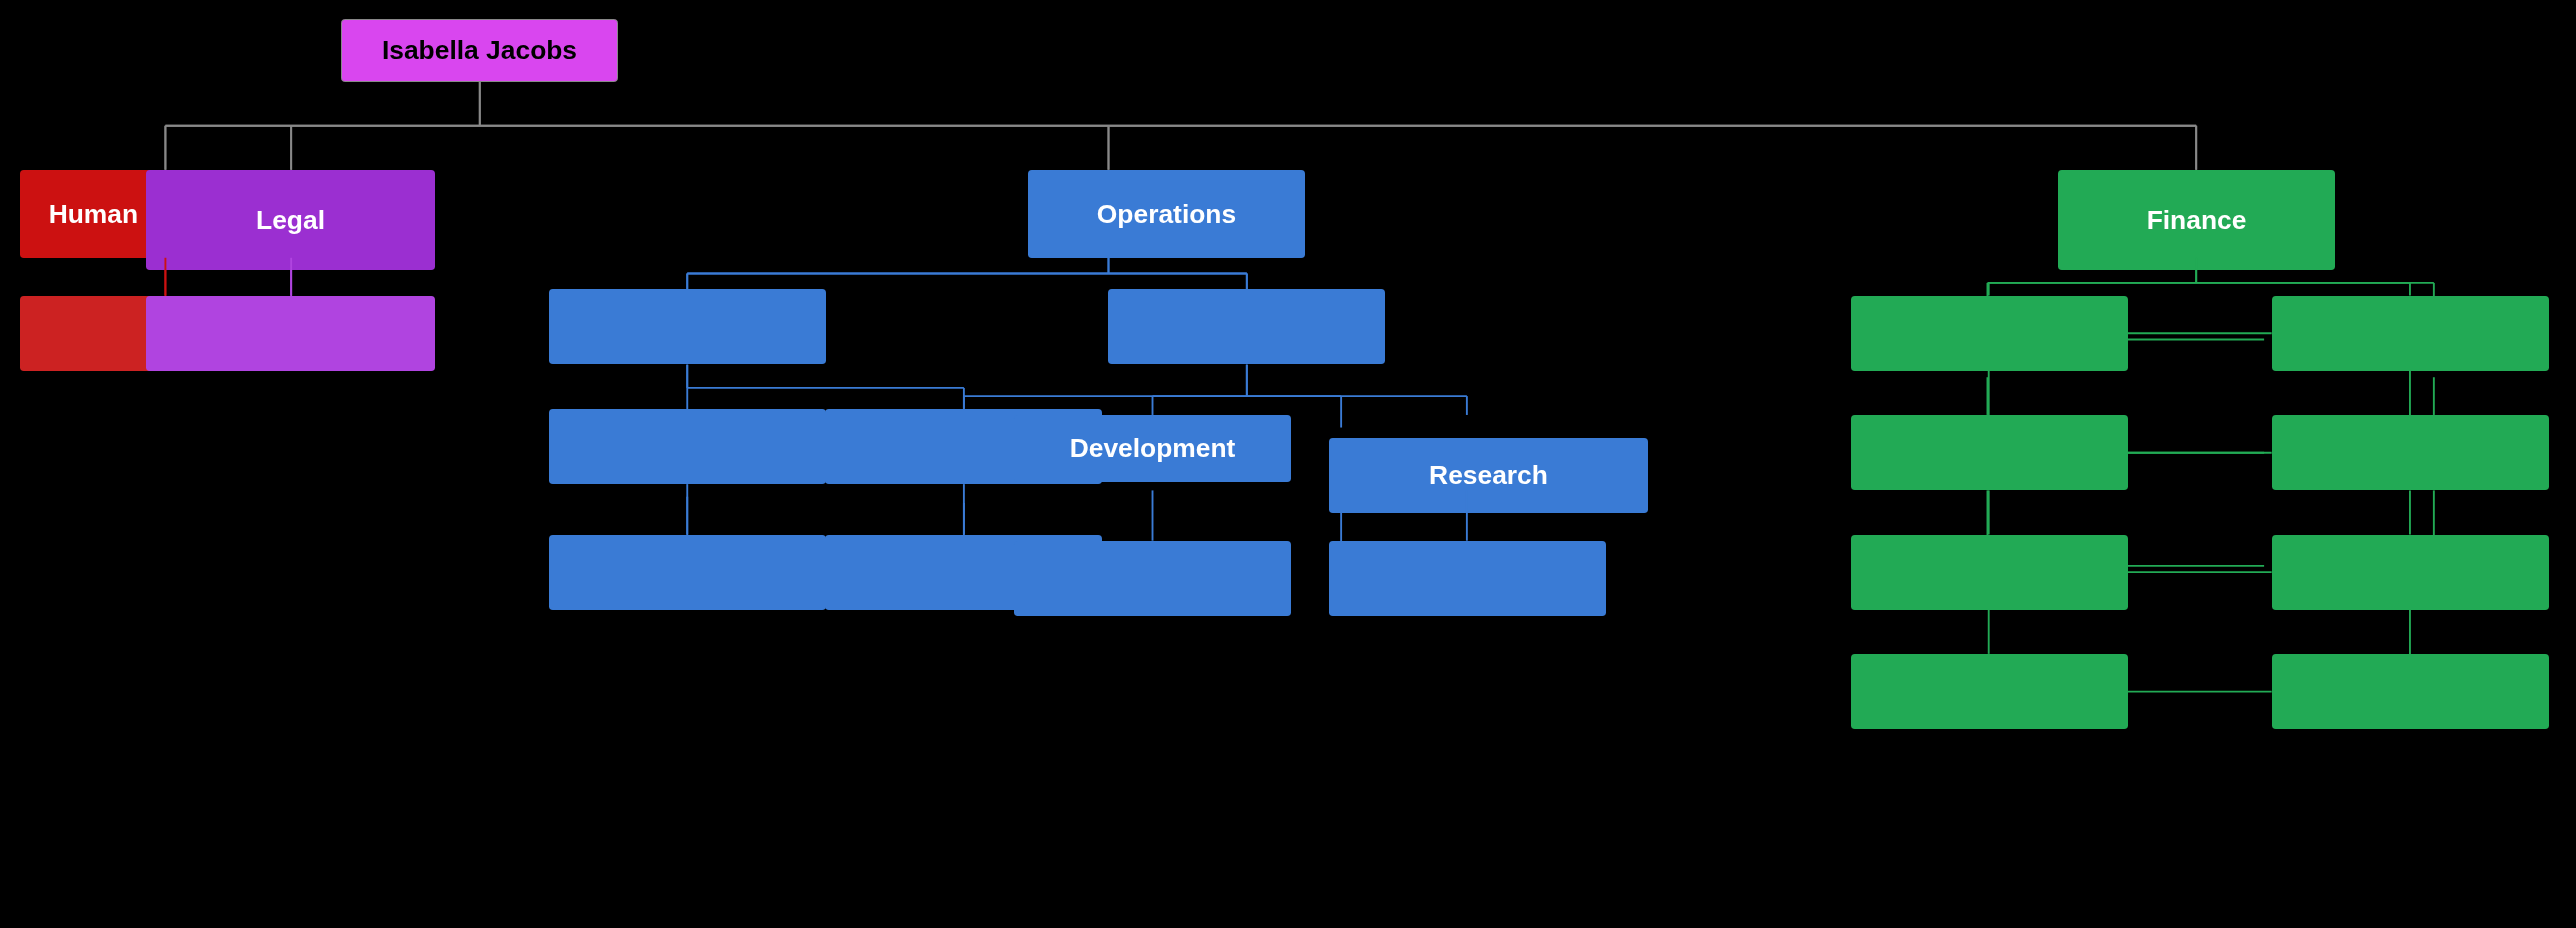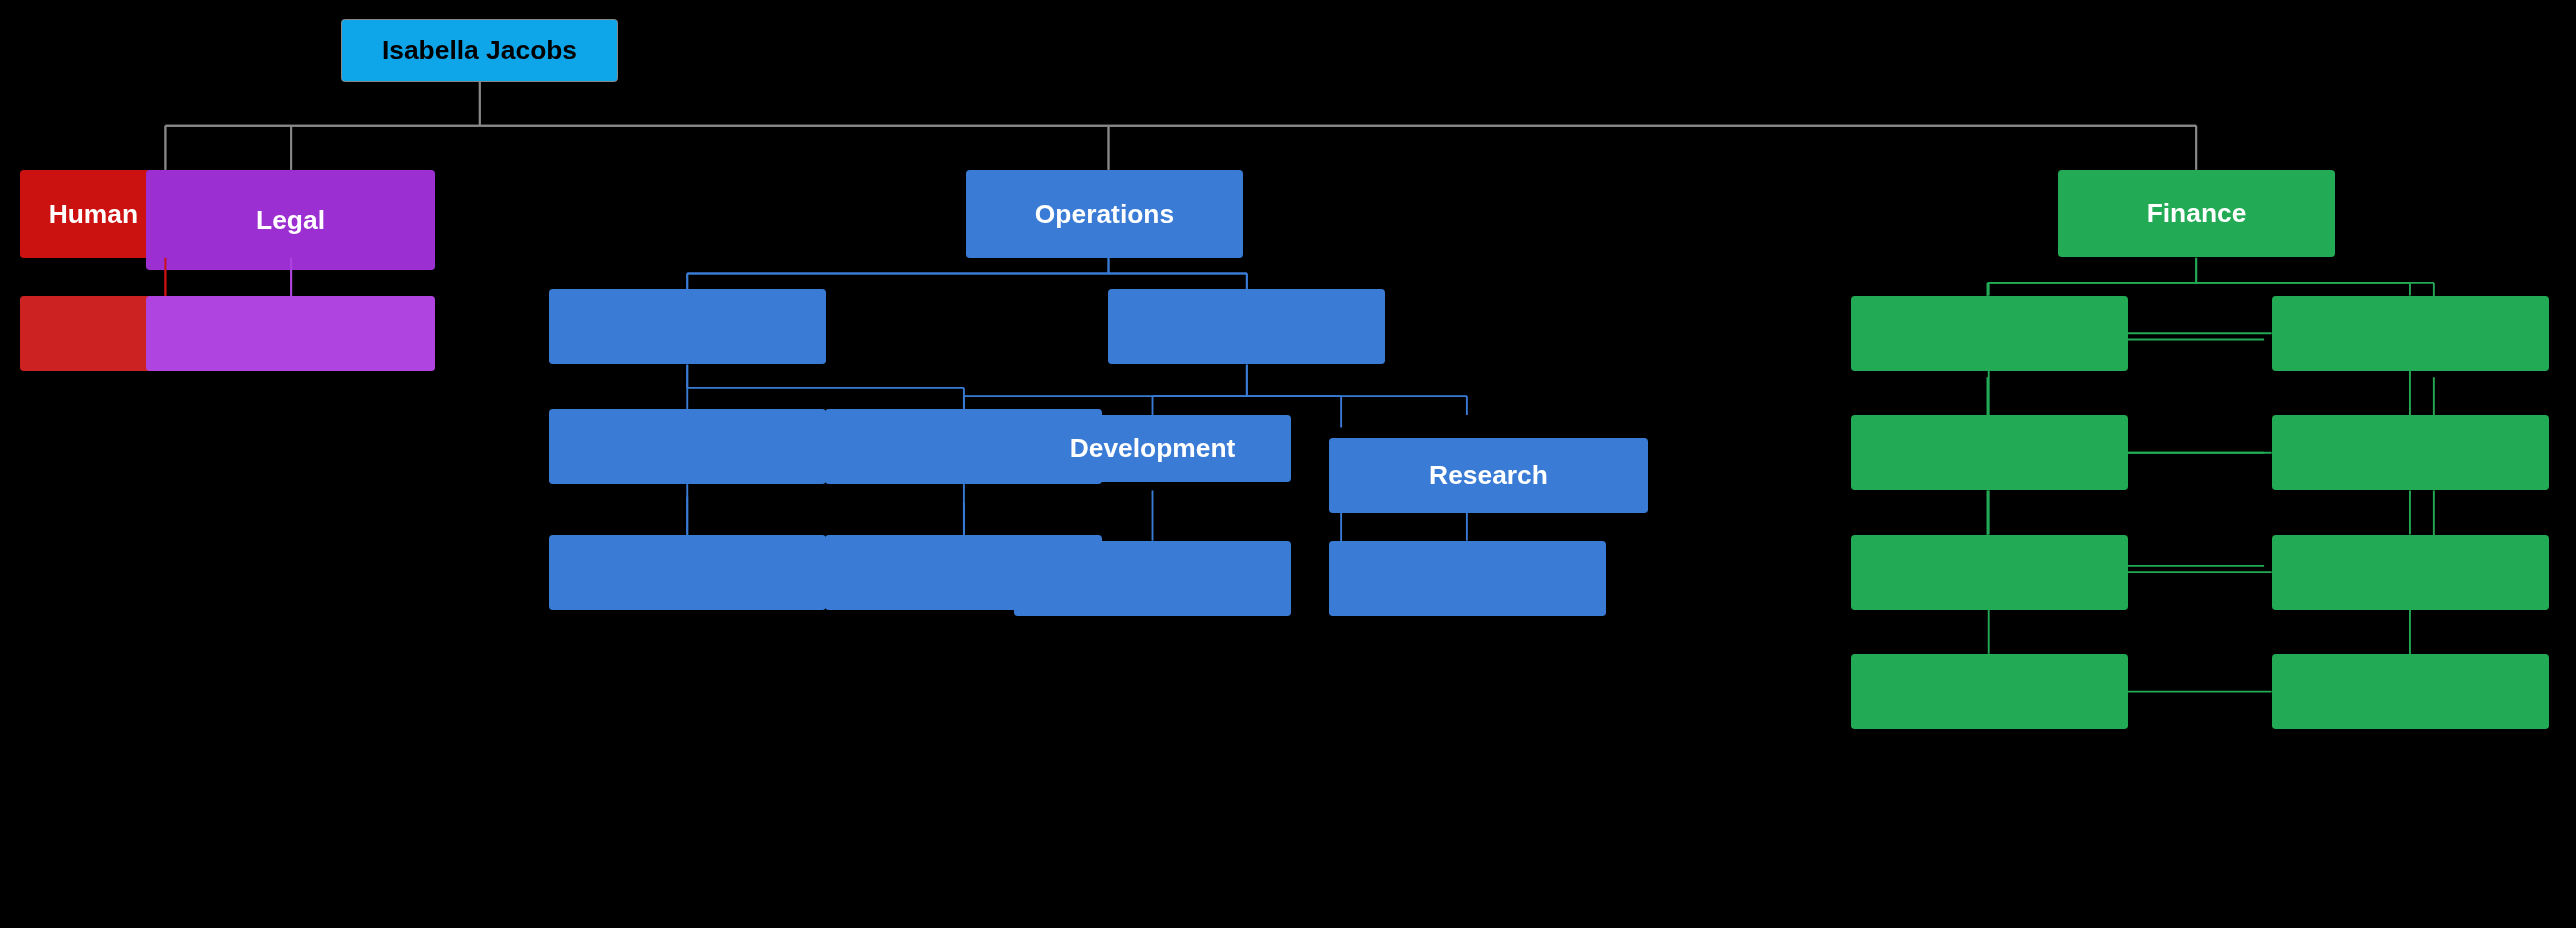--- a/index.html
+++ b/index.html
@@ -23,21 +23,21 @@
       align-items: center;
       justify-content: center;
       text-align: center;
       font-weight: bold;
       font-size: 26.4px;
       color: white;
       border-radius: 3.8px;
       padding: 6.3px;
     }
     .node-root {
-      background: #0ea5e9;
+      background: #d946ef;
       color: #000;
       border: 1.3px solid #888;
       font-weight: bold;
       font-size: 26.4px;
     }
     .node-red { background: #cc1111; }
     .node-red2 { background: #cc2222; }
     .node-purple { background: #9b2fd1; }
     .node-purple2 { background: #b044e0; }
     .node-blue { background: #3a7bd5; }
@@ -126,21 +126,21 @@
   <div class="node node-red2" style="left:20px; top:296px; width:289px; height:75px;">
   </div>
 
   <div class="node node-purple" style="left:146px; top:170px; width:289px; height:100px;">
     <span>Legal</span>
   </div>
 
   <div class="node node-purple2" style="left:146px; top:296px; width:289px; height:75px;">
   </div>
 
-  <div class="node node-blue" style="left:966px; top:170px; width:277px; height:88px;">
+  <div class="node node-blue" style="left:1028px; top:170px; width:277px; height:88px;">
     <span>Operations</span>
   </div>
 
   <div class="node node-blue" style="left:549px; top:289px; width:277px; height:75px;">
   </div>
 
   <div class="node node-blue" style="left:1108px; top:289px; width:277px; height:75px;">
   </div>
 
   <div class="node node-blue" style="left:549px; top:409px; width:277px; height:75px;">
@@ -159,21 +159,21 @@
   <div class="node node-blue" style="left:1329px; top:438px; width:319px; height:75px;">
     <span>Research</span>
   </div>
 
   <div class="node node-blue" style="left:1014px; top:541px; width:277px; height:75px;">
   </div>
 
   <div class="node node-blue" style="left:1329px; top:541px; width:277px; height:75px;">
   </div>
 
-  <div class="node node-green" style="left:2058px; top:170px; width:277px; height:87px;">
+  <div class="node node-green" style="left:2058px; top:170px; width:277px; height:100px;">
     <span>Finance</span>
   </div>
 
   <div class="node node-green" style="left:1851px; top:296px; width:277px; height:75px;">
   </div>
   <div class="node node-green" style="left:1851px; top:415px; width:277px; height:75px;">
   </div>
   <div class="node node-green" style="left:1851px; top:535px; width:277px; height:75px;">
   </div>
   <div class="node node-green" style="left:1851px; top:654px; width:277px; height:75px;">

